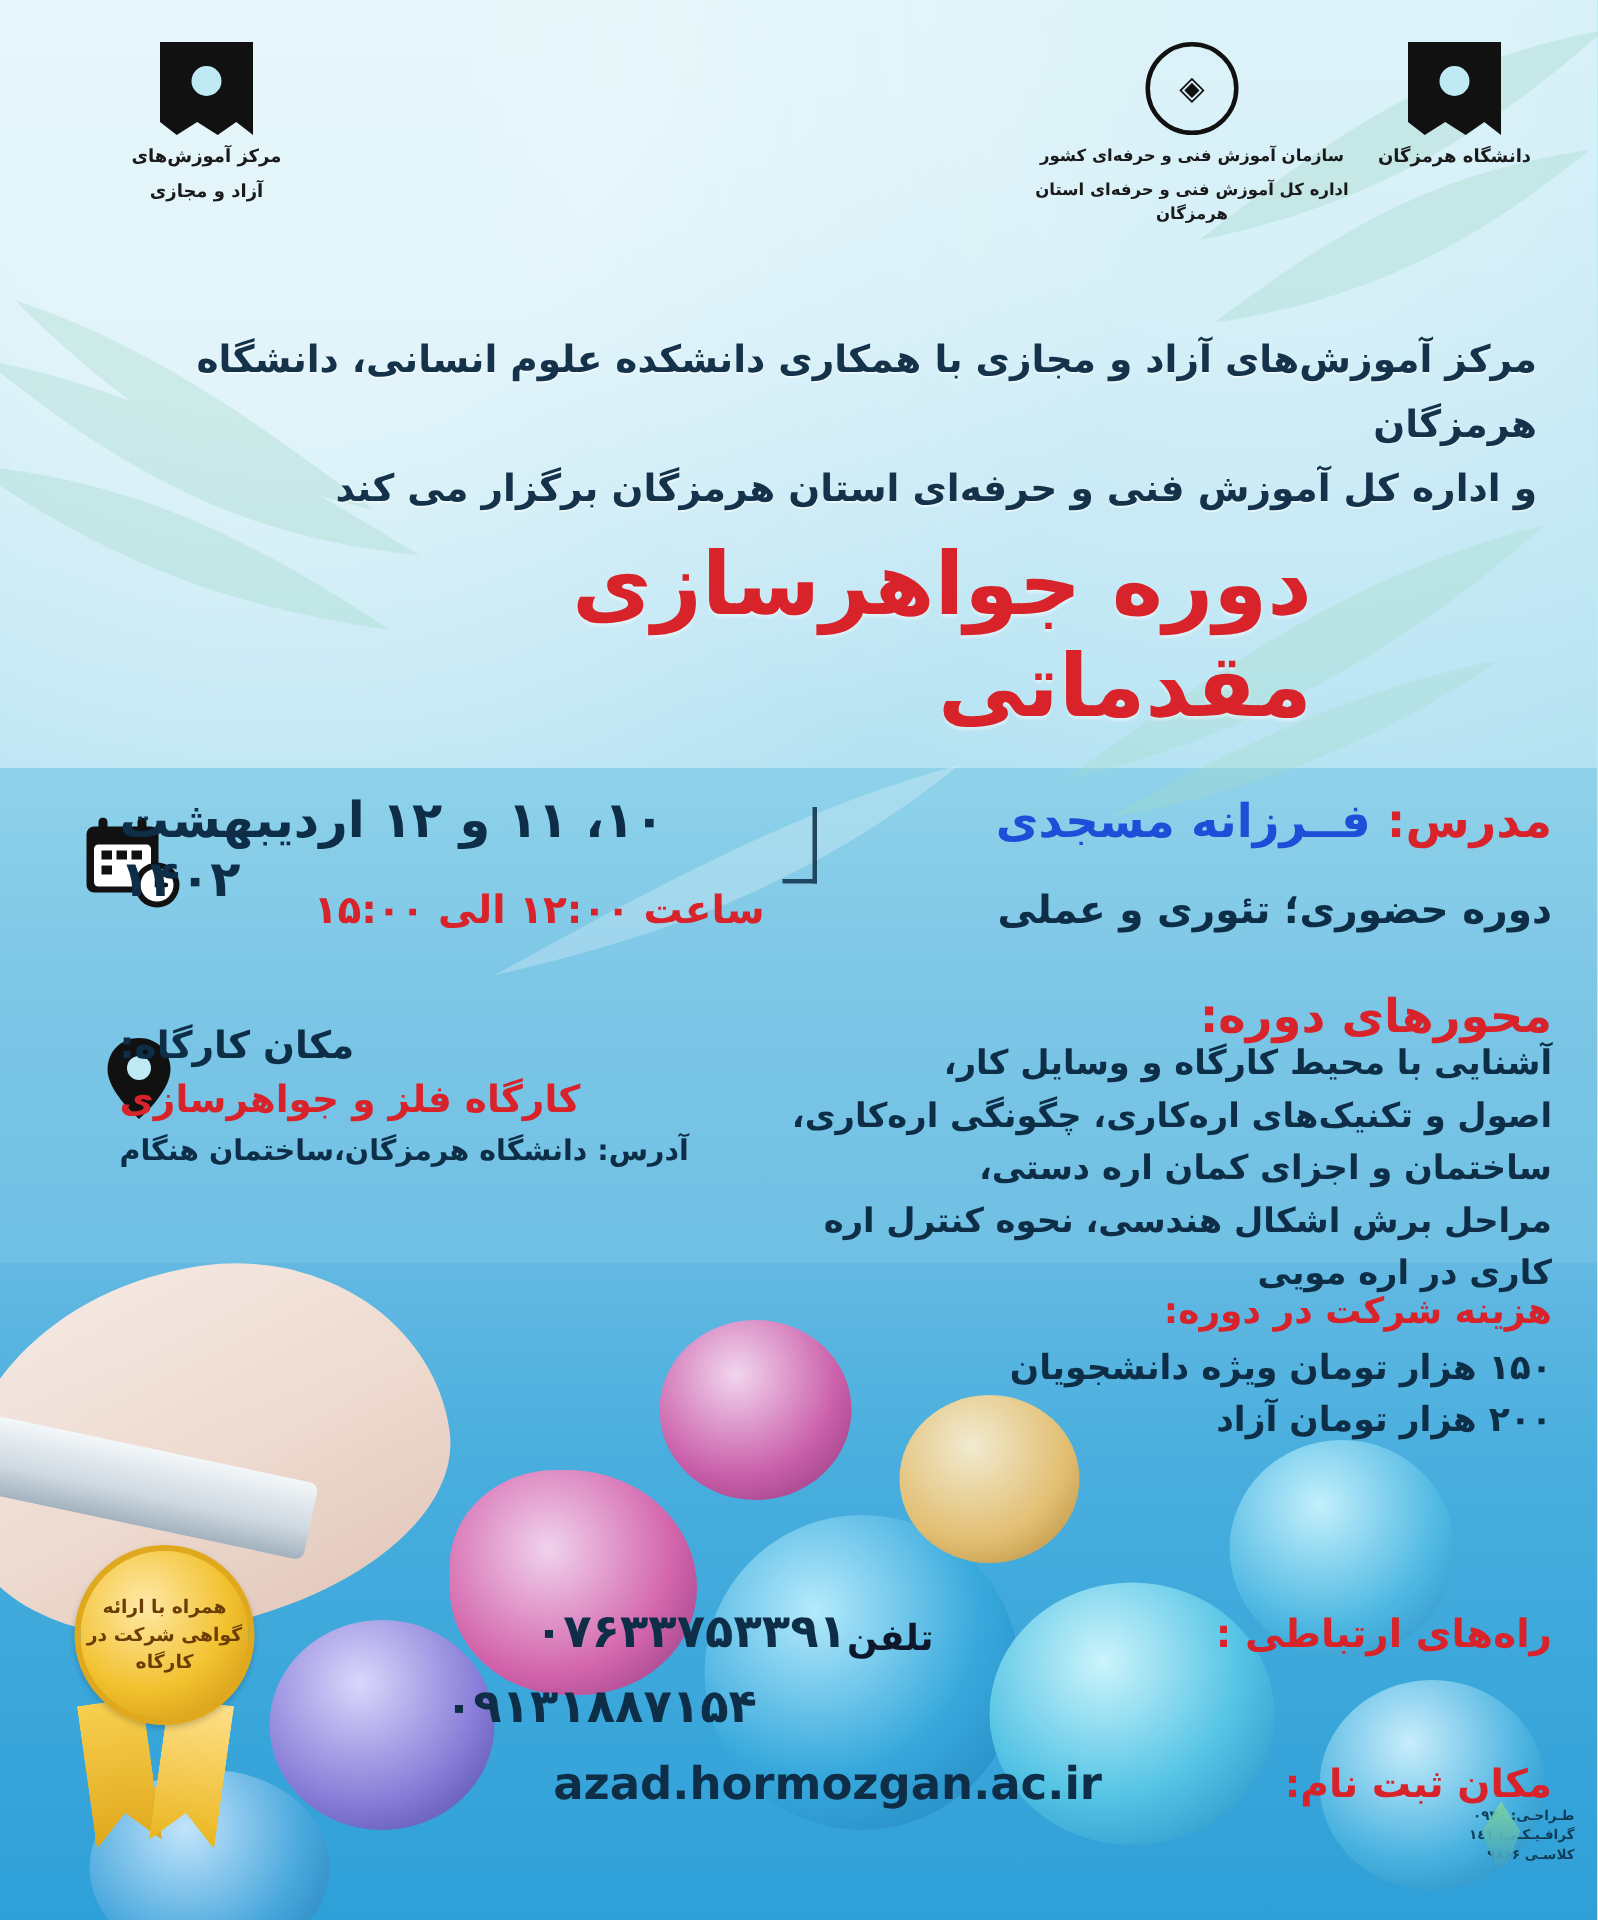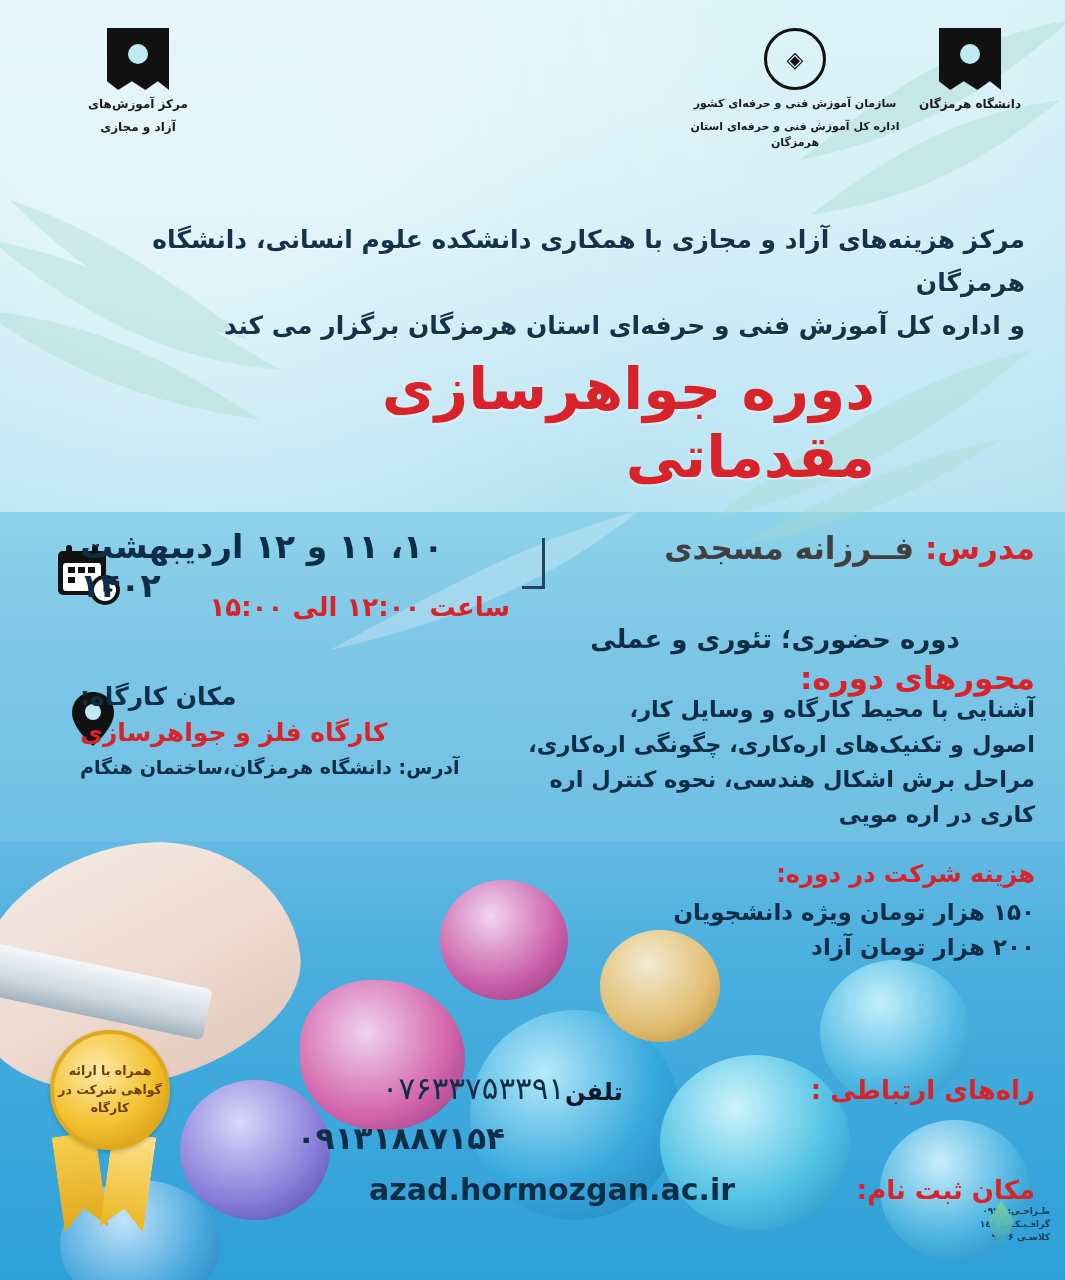--- a/index.html
+++ b/index.html
@@ -108,23 +108,23 @@
   .address{
     position:absolute;right:555px;top:756px;width:430px;text-align:left;
     font-size:19px;font-weight:bold;color:#0e2e48;
   }
 
   .teacher{
     position:absolute;right:30px;top:530px;width:520px;text-align:right;
     font-size:31px;font-weight:bold;color:#d8232a;
   }
   .teacher .lbl{color:#d8232a;}
-  .teacher-name{color:#404040;}
+  .teacher-name{color:#1d4ed8;}
   .mode{
-    position:absolute;right:30px;top:624px;width:520px;text-align:center;
+    position:absolute;right:30px;top:592px;width:520px;text-align:right;
     font-size:26px;font-weight:bold;color:#0e2e48;
   }
   .bracket{
     position:absolute;right:520px;top:538px;width:20px;height:48px;
     border-right:3px solid #0e2e48;border-bottom:3px solid #0e2e48;opacity:.85;
   }
   .axes-title{
     position:absolute;right:30px;top:660px;width:520px;text-align:right;
     font-size:31px;font-weight:bold;color:#d8232a;
   }
@@ -146,21 +146,21 @@
   .contact-label{
     position:absolute;right:30px;top:1075px;width:360px;text-align:right;
     font-size:26px;font-weight:bold;color:#d8232a;
   }
   .phone-label{
     position:absolute;right:390px;top:1078px;width:110px;text-align:left;
     font-size:24px;font-weight:bold;color:#0f172a;
   }
   .phone1{
     position:absolute;right:500px;top:1070px;width:340px;text-align:right;
-    font-size:31px;font-weight:normal;color:#0e2e48;letter-spacing:1px;
+    font-size:31px;font-weight:bold;color:#0e2e48;letter-spacing:1px;
   }
   .phone2{
     position:absolute;right:560px;top:1120px;width:290px;text-align:right;
     font-size:31px;font-weight:bold;color:#0e2e48;letter-spacing:1px;
   }
   .reg-label{
     position:absolute;right:30px;top:1175px;width:300px;text-align:right;
     font-size:26px;font-weight:bold;color:#d8232a;
   }
   .reg-link{
@@ -257,37 +257,38 @@
     <div class="logo-cap small">سازمان آموزش فنی و حرفه‌ای کشور</div>
     <div class="logo-cap small">اداره کل آموزش فنی و حرفه‌ای استان هرمزگان</div>
   </div>
 
   <div class="logo logo-right">
     <div class="logo-mark"></div>
     <div class="logo-cap">دانشگاه هرمزگان</div>
   </div>
 
   <div class="intro">
-    <div>مرکز هزینه‌های آزاد و مجازی با همکاری دانشکده علوم انسانی، دانشگاه هرمزگان</div>
+    <div>مرکز آموزش‌های آزاد و مجازی با همکاری دانشکده علوم انسانی، دانشگاه هرمزگان</div>
     <div>و اداره کل آموزش فنی و حرفه‌ای استان هرمزگان برگزار می کند</div>
   </div>
 
   <div class="title">دوره جواهرسازی مقدماتی</div>
 
   <div class="teacher">
     <span class="lbl">مدرس:</span>
     <span class="teacher-name">فــرزانه مسجدی</span>
   </div>
   <div class="bracket"></div>
   <div class="mode">دوره حضوری؛ تئوری و عملی</div>
 
   <div class="axes-title">محورهای دوره:</div>
   <div class="axes-list">
     <div>آشنایی با محیط کارگاه و وسایل کار،</div>
     <div>اصول و تکنیک‌های اره‌کاری، چگونگی اره‌کاری،</div>
+    <div>ساختمان و اجزای کمان اره دستی،</div>
     <div>مراحل برش اشکال هندسی، نحوه کنترل اره کاری در اره مویی</div>
   </div>
 
   <div class="icon-cal">
     <svg width="70" height="62" viewBox="0 0 70 62">
       <rect x="2" y="6" width="48" height="44" rx="5" fill="#111"></rect>
       <rect x="7" y="18" width="38" height="28" rx="3" fill="#ffffff"></rect>
       <rect x="10" y="0" width="6" height="12" rx="3" fill="#111"></rect>
       <rect x="36" y="0" width="6" height="12" rx="3" fill="#111"></rect>
       <g fill="#111">

